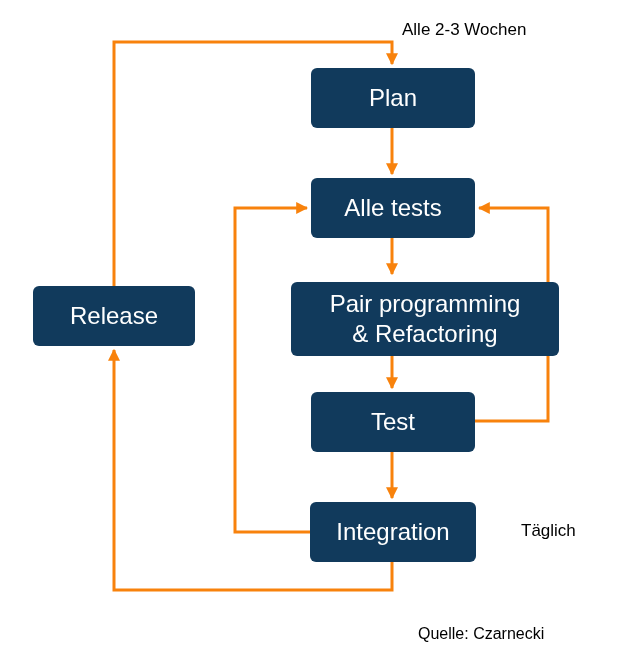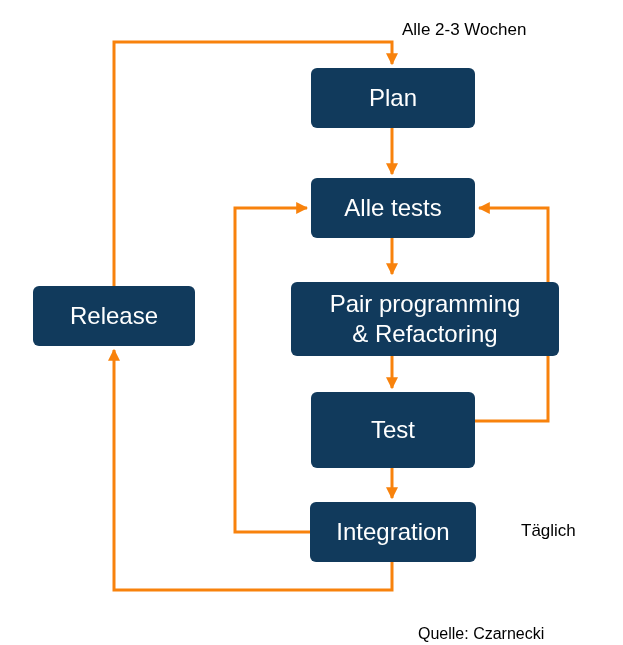--- a/index.html
+++ b/index.html
@@ -49,21 +49,21 @@
     font-size: 17px;
     white-space: nowrap;
   }
   .annotation.source {
     font-size: 16px;
     margin-top: 14px;
   }
   #node-plan        { left: 311px; top:  68px; width: 164px; height: 60px; }
   #node-write-tests { left: 311px; top: 178px; width: 164px; height: 60px; }
   #node-pair        { left: 262px; top: 282px; width: 268px; height: 74px; margin-left: 29px; }
-  #node-test        { left: 311px; top: 392px; width: 164px; height: 76px; }
+  #node-test        { left: 311px; top: 392px; width: 164px; height: 60px; }
   #node-integration { left: 310px; top: 502px; width: 166px; height: 60px; }
   #node-release     { left:  33px; top: 286px; width: 162px; height: 60px; }
   #ann-top    { left: 402px; top: 20px;  }
   #ann-daily  { left: 521px; top: 521px; }
   #ann-source { left: 418px; top: 611px; }
 </style>
 </head>
 <body>
 
 <div class="canvas">

